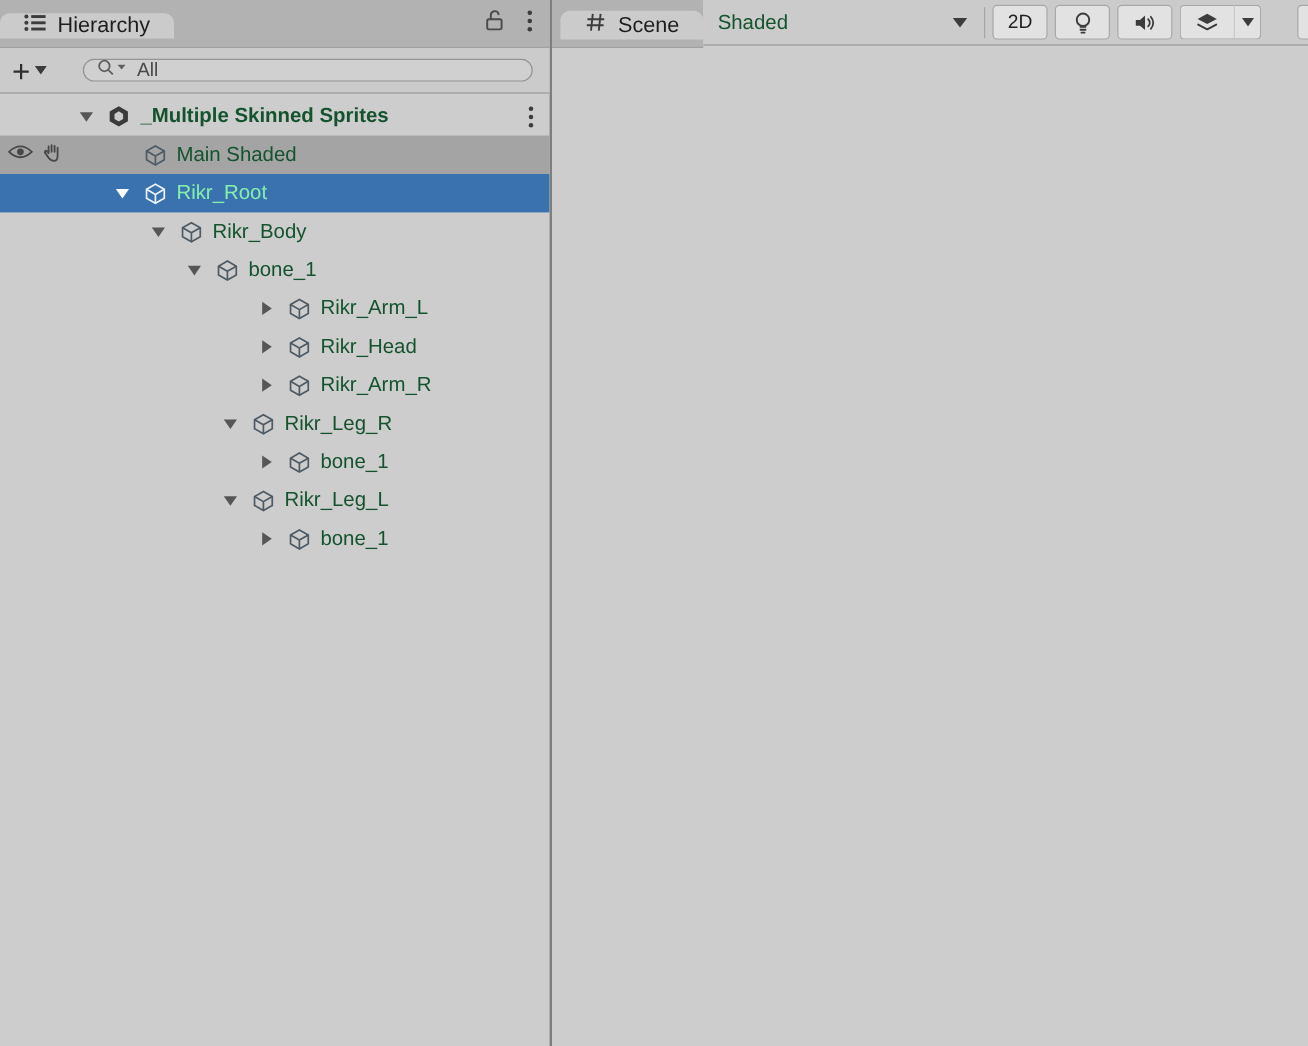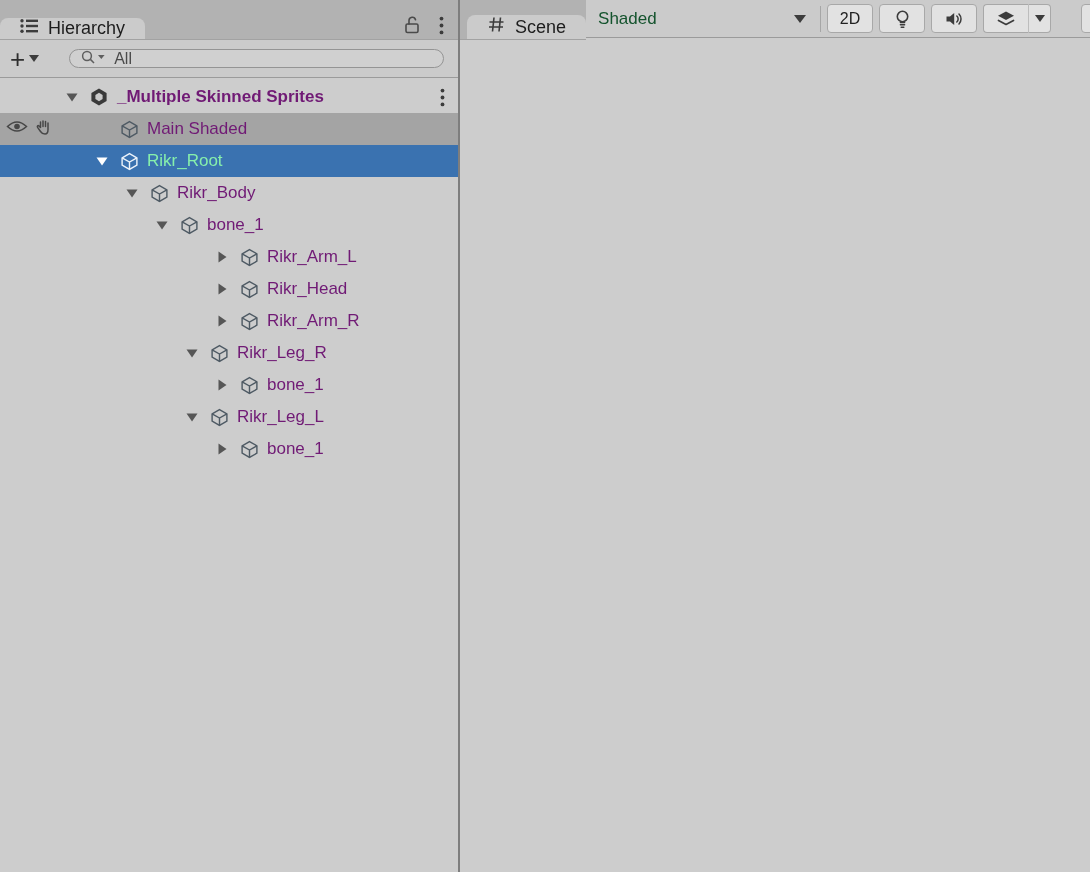--- a/index.html
+++ b/index.html
@@ -2,32 +2,32 @@
 <html><head>
 <meta charset="utf-8">
 <style>
   *{margin:0;padding:0;box-sizing:border-box}
   html,body{width:1090px;height:872px;overflow:hidden}
   body{font-family:"Liberation Sans",sans-serif;background:#CDCDCD}
   .app{display:flex;width:1090px;height:872px}
 
   
   .left-panel{width:460px;flex:none;display:flex;flex-direction:column;background:#CDCDCD;border-right:2px solid #7E7E7E}
-  .tab-bar{height:40px;background:#B2B2B2;display:flex;align-items:flex-end;flex:none;border-bottom:1px solid #A2A2A2}
+  .tab-bar{height:40px;background:#B2B2B2;display:flex;align-items:center;flex:none;border-bottom:1px solid #A2A2A2}
   .tab{display:flex;align-items:center;gap:9px;padding:0 20px;background:#CBCBCB;font-size:18px;color:#1D1D1D;border-radius:8px 8px 0 0;margin-top:3px}
   .tab-bar-right{margin-left:auto;display:flex;align-items:center;gap:18px;padding-right:14px}
 
   .hier-toolbar{height:38px;background:#CBCBCB;border-bottom:1px solid #9B9B9B;display:flex;align-items:center;padding:0 10px;flex:none}
   .add-menu{display:flex;align-items:center;gap:4px;color:#333}
   .plus{font-size:26px;line-height:22px;color:#2E2E2E}
   .search-field{flex:1;height:19px;margin-left:30px;margin-right:4px;border:1px solid #949494;border-radius:14px;background:#D0D0D0;display:flex;align-items:center;padding:0 10px;gap:7px}
   .search-text{font-size:16px;color:#4A4A4A}
 
   .tree{flex:1;padding-top:3px;overflow:hidden}
-  .tree-row{height:32px;display:flex;align-items:center;font-size:17px;color:#701a75}
+  .tree-row{height:32px;display:flex;align-items:center;font-size:17px;color:#14532d}
   .tree-row.selected{background:#3A72B0;color:#86efac}
   .tree-row.highlighted{background:#A4A4A4}
   .gutter{width:58px;flex:none;align-self:stretch;display:flex;align-items:center;gap:7px;padding-left:6px}
   .indent{flex:none}
   .twist{width:28px;flex:none;display:flex;align-items:center;justify-content:center}
   .tri{fill:#565656}
   .selected .tri{fill:#FFFFFF}
   .obj{width:26px;flex:none;display:flex;align-items:center;justify-content:center}
   .ico{stroke:#4E5A64;fill:none}
   .selected .ico{stroke:#ECF3FA}

